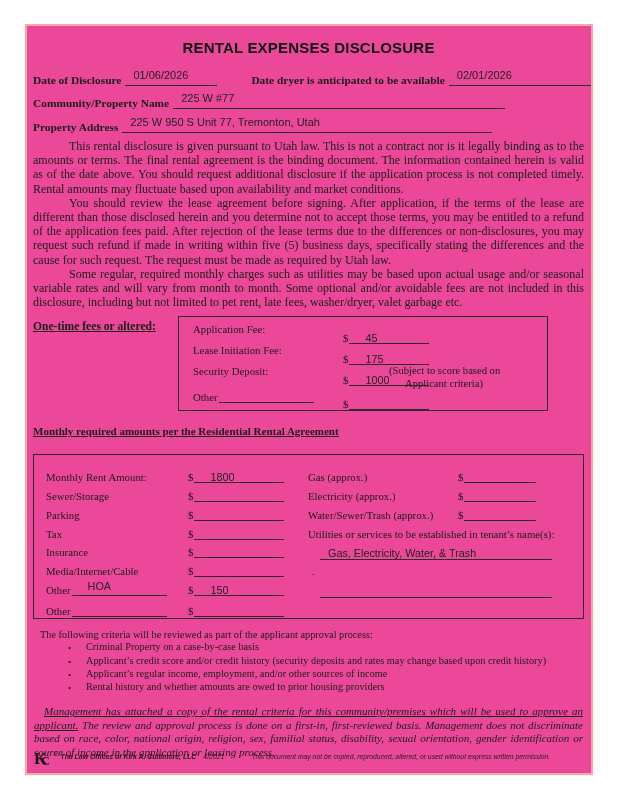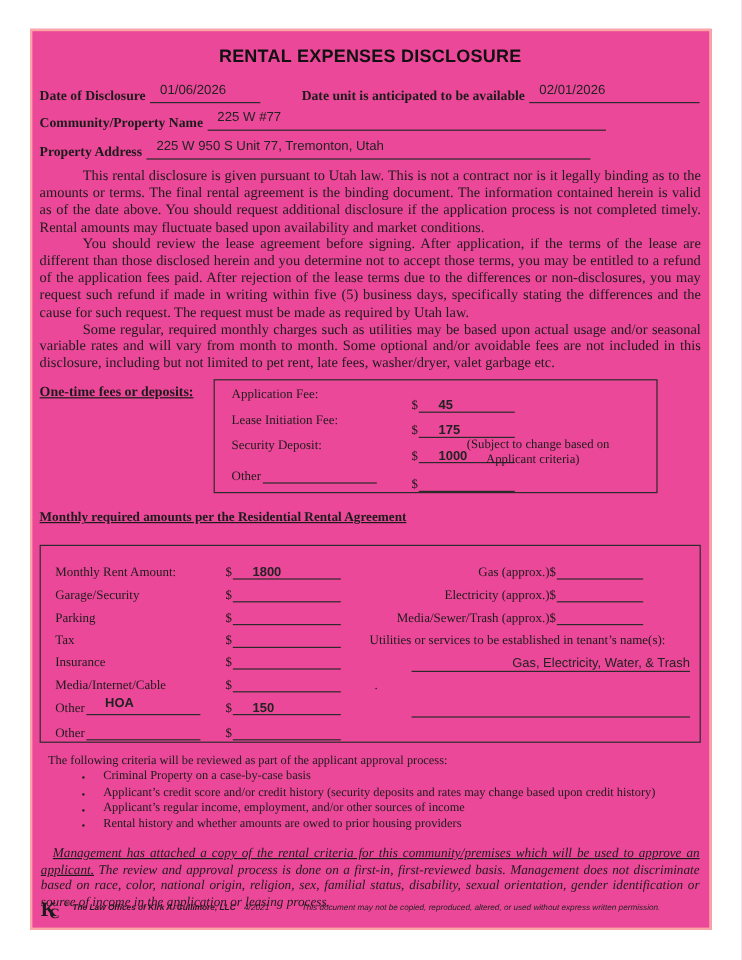--- a/index.html
+++ b/index.html
@@ -80,21 +80,21 @@
     height: 95px;
     border: 1.5px solid #2b2b2b;
     padding: 6px 10px 0 14px;
   }
   .fee-row { display: flex; height: 21px; }
   .fee-row.last { margin-top: 3px; }
   .fee-label { width: 150px; flex-shrink: 0; font-size: 10.8px; }
   .money { display: inline-flex; align-items: flex-end; }
   .dollar { font-size: 10.8px; padding-right: 1px; }
   .mblank { height: 14px; }
-  .mblank .fill { font-size: 10.8px; padding-left: 16px; top: -2px; font-weight: bold; }
+  .mblank .fill { font-size: 10.8px; padding-left: 16px; top: -2px; }
   .w80 { width: 80px; }
   .w90 { width: 90px; }
   .w95 { width: 95px; }
   .w72 { width: 72px; }
   .fee-note {
     position: absolute; right: 8px; top: 47px;
     width: 150px;
     font-size: 10.6px; line-height: 13px;
   }
   .fee-note-2 { text-indent: 16px; }
@@ -106,21 +106,21 @@
   }
   .monthly-box {
     margin-top: 17px;
     width: 100%;
     height: 165px;
     border: 1.5px solid #2b2b2b;
     padding: 9px 8px 0 12px;
     display: flex;
   }
   .m-left { width: 262px; flex-shrink: 0; }
-  .m-right { flex: 1; text-align: right; }
+  .m-right { flex: 1; }
   .m-row { display: flex; align-items: flex-end; height: 18.8px; }
   .m-row.last { margin-top: 2px; }
   .m-label { width: 142px; flex-shrink: 0; font-size: 10.8px; white-space: nowrap; }
   .m-label-r { width: 150px; flex-shrink: 0; font-size: 10.8px; white-space: nowrap; }
   .comp { display: inline-block; }
   .comp .blank { margin-left: 1px; }
   .or-row { height: 18.8px; display: flex; align-items: flex-end; font-size: 10.8px; }
   .util-label { height: 19px; display: flex; align-items: flex-end; font-size: 10.8px; white-space: nowrap; }
   .util-line { margin-top: 2px; }
   .util-blank { width: 232px; margin-left: 12px; height: 15px; }
@@ -167,40 +167,40 @@
 <div class="page">
   <div class="doc">
 
     <div class="title">RENTAL EXPENSES DISCLOSURE</div>
 
     <div class="hdr-row hdr1">
       <span>
         <span class="hdr-label">Date of Disclosure</span><span class="blank w92"><span class="fill">01/06/2026</span></span>
       </span>
       <span class="g2">
-        <span class="hdr-label">Date unit is anticipated to be available</span><span class="blank w140"><span class="fill">02/01/2026</span></span>
+        <span class="hdr-label">Date dryer is anticipated to be available</span><span class="blank w140"><span class="fill">02/01/2026</span></span>
       </span>
     </div>
 
     <div class="hdr-row hdr2">
       <span class="hdr-label">Community/Property Name</span><span class="blank w332"><span class="fill">225 W #77</span></span>
     </div>
 
     <div class="hdr-row hdr3">
       <span class="hdr-label">Property Address</span><span class="blank w368"><span class="fill">225 W 950 S Unit 77, Tremonton, Utah</span></span>
     </div>
 
     <div class="body-text">
       <p>This rental disclosure is given pursuant to Utah law. This is not a contract nor is it legally binding as to the amounts or terms. The final rental agreement is the binding document. The information contained herein is valid as of the date above. You should request additional disclosure if the application process is not completed timely. Rental amounts may fluctuate based upon availability and market conditions.</p>
       <p>You should review the lease agreement before signing. After application, if the terms of the lease are different than those disclosed herein and you determine not to accept those terms, you may be entitled to a refund of the application fees paid. After rejection of the lease terms due to the differences or non-disclosures, you may request such refund if made in writing within five (5) business days, specifically stating the differences and the cause for such request. The request must be made as required by Utah law.</p>
       <p>Some regular, required monthly charges such as utilities may be based upon actual usage and/or seasonal variable rates and will vary from month to month. Some optional and/or avoidable fees are not included in this disclosure, including but not limited to pet rent, late fees, washer/dryer, valet garbage etc.</p>
     </div>
 
     <div class="onetime">
-      <div class="onetime-heading">One-time fees or deposits:</div>
+      <div class="onetime-heading">One-time fees or altered:</div>
       <div class="onetime-box">
         <div class="fee-row">
           <span class="fee-label">Application Fee:</span>
           <span class="money">
               <span class="dollar">$</span>
               <span class="blank mblank w80"><span class="fill">45</span></span>
             </span>
         </div>
         <div class="fee-row">
           <span class="fee-label">Lease Initiation Fee:</span>
@@ -217,39 +217,39 @@
             </span>
         </div>
         <div class="fee-row last">
           <span class="fee-label comp"><span>Other</span><span class="blank mblank w95"><span class="fill"></span></span></span>
           <span class="money">
               <span class="dollar">$</span>
               <span class="blank mblank w80"><span class="fill"></span></span>
             </span>
         </div>
         <div class="fee-note">
-          <div>(Subject to change based on</div>
+          <div>(Subject to score based on</div>
           <div class="fee-note-2">Applicant criteria)</div>
         </div>
       </div>
     </div>
 
     <div class="monthly-heading">Monthly required amounts per the Residential Rental Agreement</div>
 
     <div class="monthly-box">
       <div class="m-left">
         <div class="m-row">
           <span class="m-label">Monthly Rent Amount:</span>
           <span class="money">
               <span class="dollar">$</span>
               <span class="blank mblank w90"><span class="fill">1800</span></span>
             </span>
         </div>
         <div class="m-row">
-          <span class="m-label">Garage/Security</span>
+          <span class="m-label">Sewer/Storage</span>
           <span class="money">
               <span class="dollar">$</span>
               <span class="blank mblank w90"><span class="fill"></span></span>
             </span>
         </div>
         <div class="m-row">
           <span class="m-label">Parking</span>
           <span class="money">
               <span class="dollar">$</span>
               <span class="blank mblank w90"><span class="fill"></span></span>
@@ -301,21 +301,21 @@
             </span>
         </div>
         <div class="m-row">
           <span class="m-label-r">Electricity (approx.)</span>
           <span class="money">
               <span class="dollar">$</span>
               <span class="blank mblank w72"><span class="fill"></span></span>
             </span>
         </div>
         <div class="m-row">
-          <span class="m-label-r">Media/Sewer/Trash (approx.)</span>
+          <span class="m-label-r">Water/Sewer/Trash (approx.)</span>
           <span class="money">
               <span class="dollar">$</span>
               <span class="blank mblank w72"><span class="fill"></span></span>
             </span>
         </div>
         <div class="util-label">Utilities or services to be established in tenant’s name(s):</div>
         <div class="util-line">
           <span class="blank util-blank"><span class="fill">Gas, Electricity, Water, &amp; Trash</span></span>
         </div>
         <div class="util-dot">.</div>

